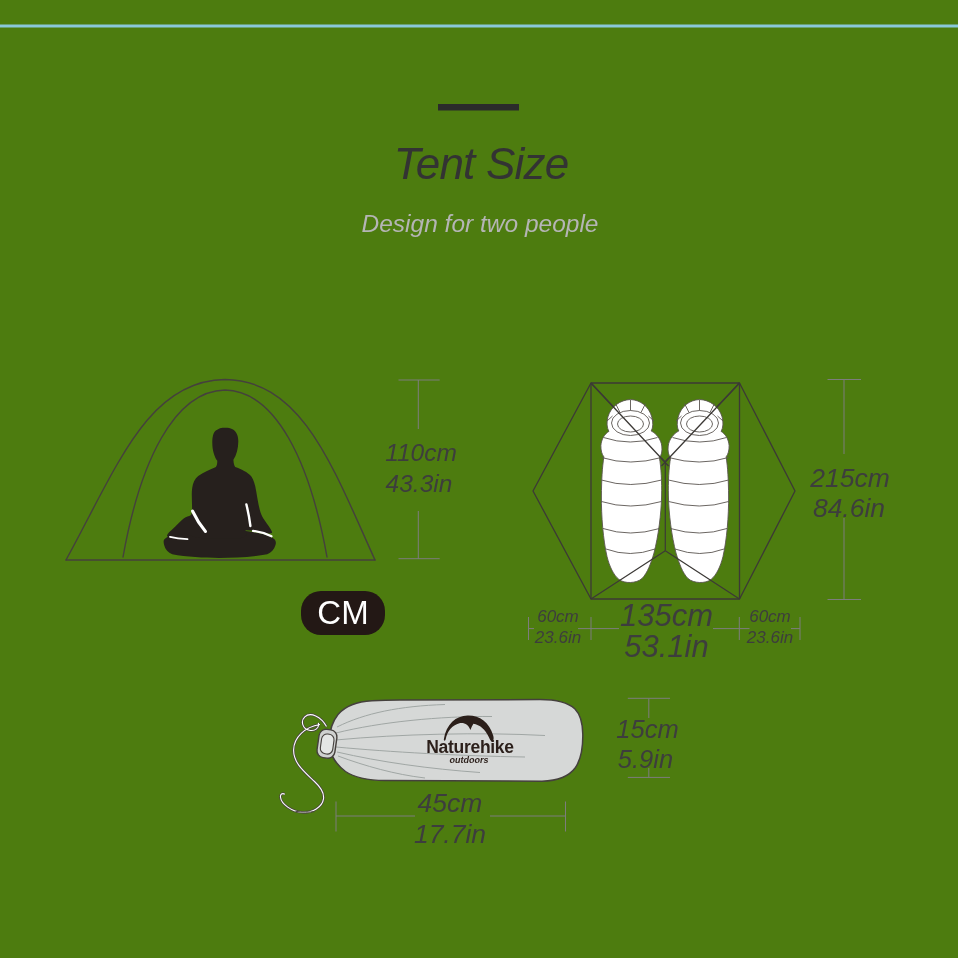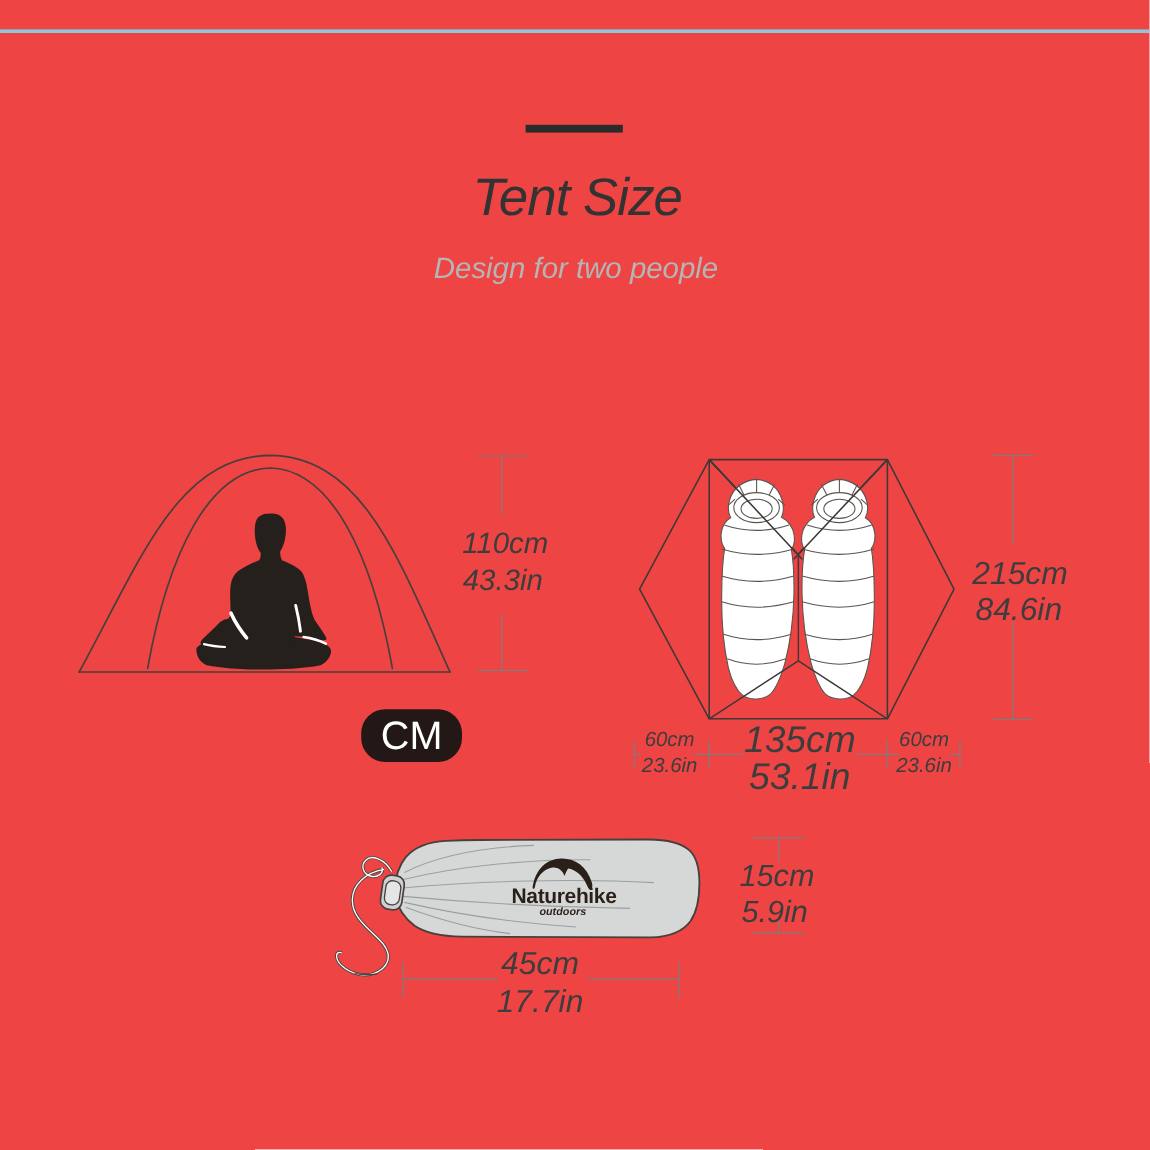--- a/index.html
+++ b/index.html
@@ -1,16 +1,16 @@
 <!DOCTYPE html>
 <html><head>
 <meta charset="utf-8">
 <style>
   html,body{margin:0;padding:0;background:#ffffff;}
-  .wrap{position:relative;width:958px;height:958px;background:#ef4444;overflow:hidden;}
+  .wrap{position:relative;width:958px;height:958px;background:#4d7c0f;overflow:hidden;}
   text{font-family:"Liberation Sans",sans-serif;}
   .dim{font-style:italic;fill:#3d3d3d;}
   .thin{stroke:#7d7d7d;stroke-width:1;fill:none;}
 </style>
 </head>
 <body>
 <div class="wrap">
 <svg width="958" height="958" viewBox="0 0 958 958" xmlns="http://www.w3.org/2000/svg">
 
 <rect x="0" y="24.5" width="958" height="3" fill="#8ac8dc"></rect>

